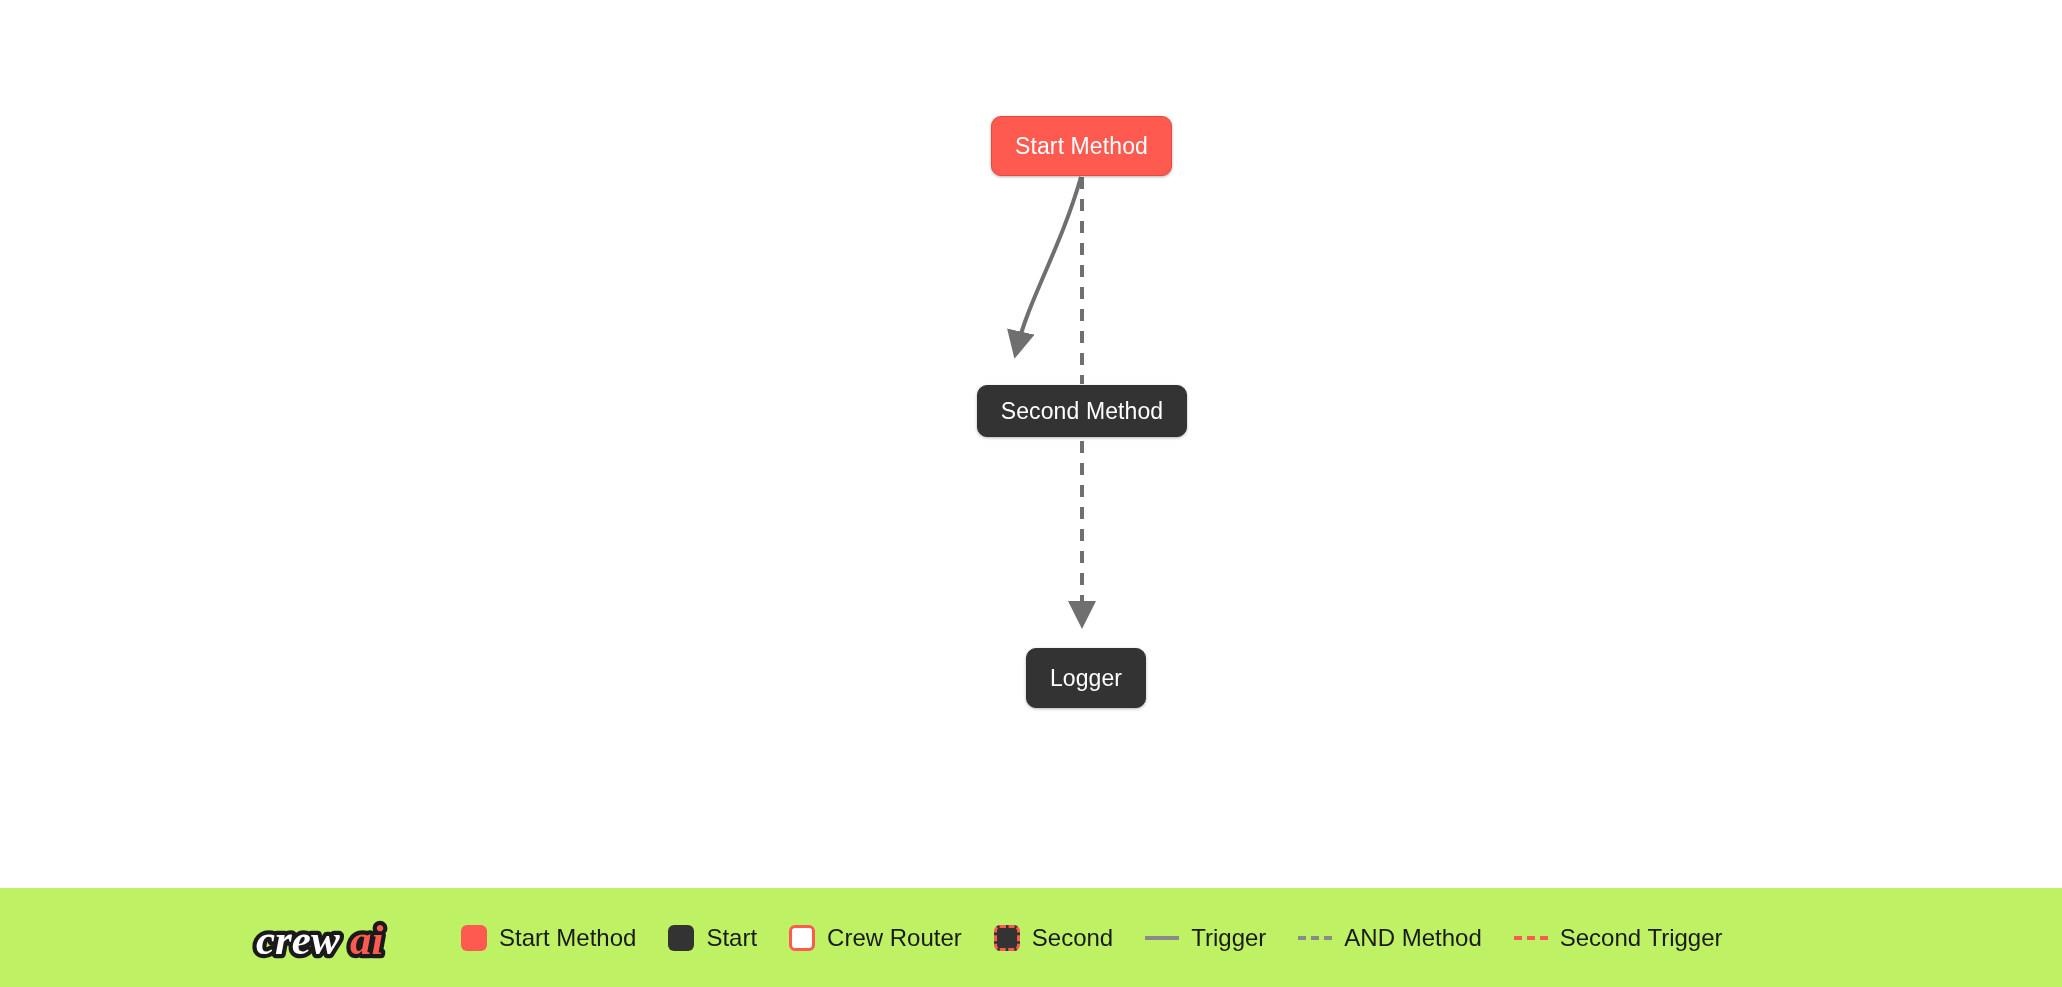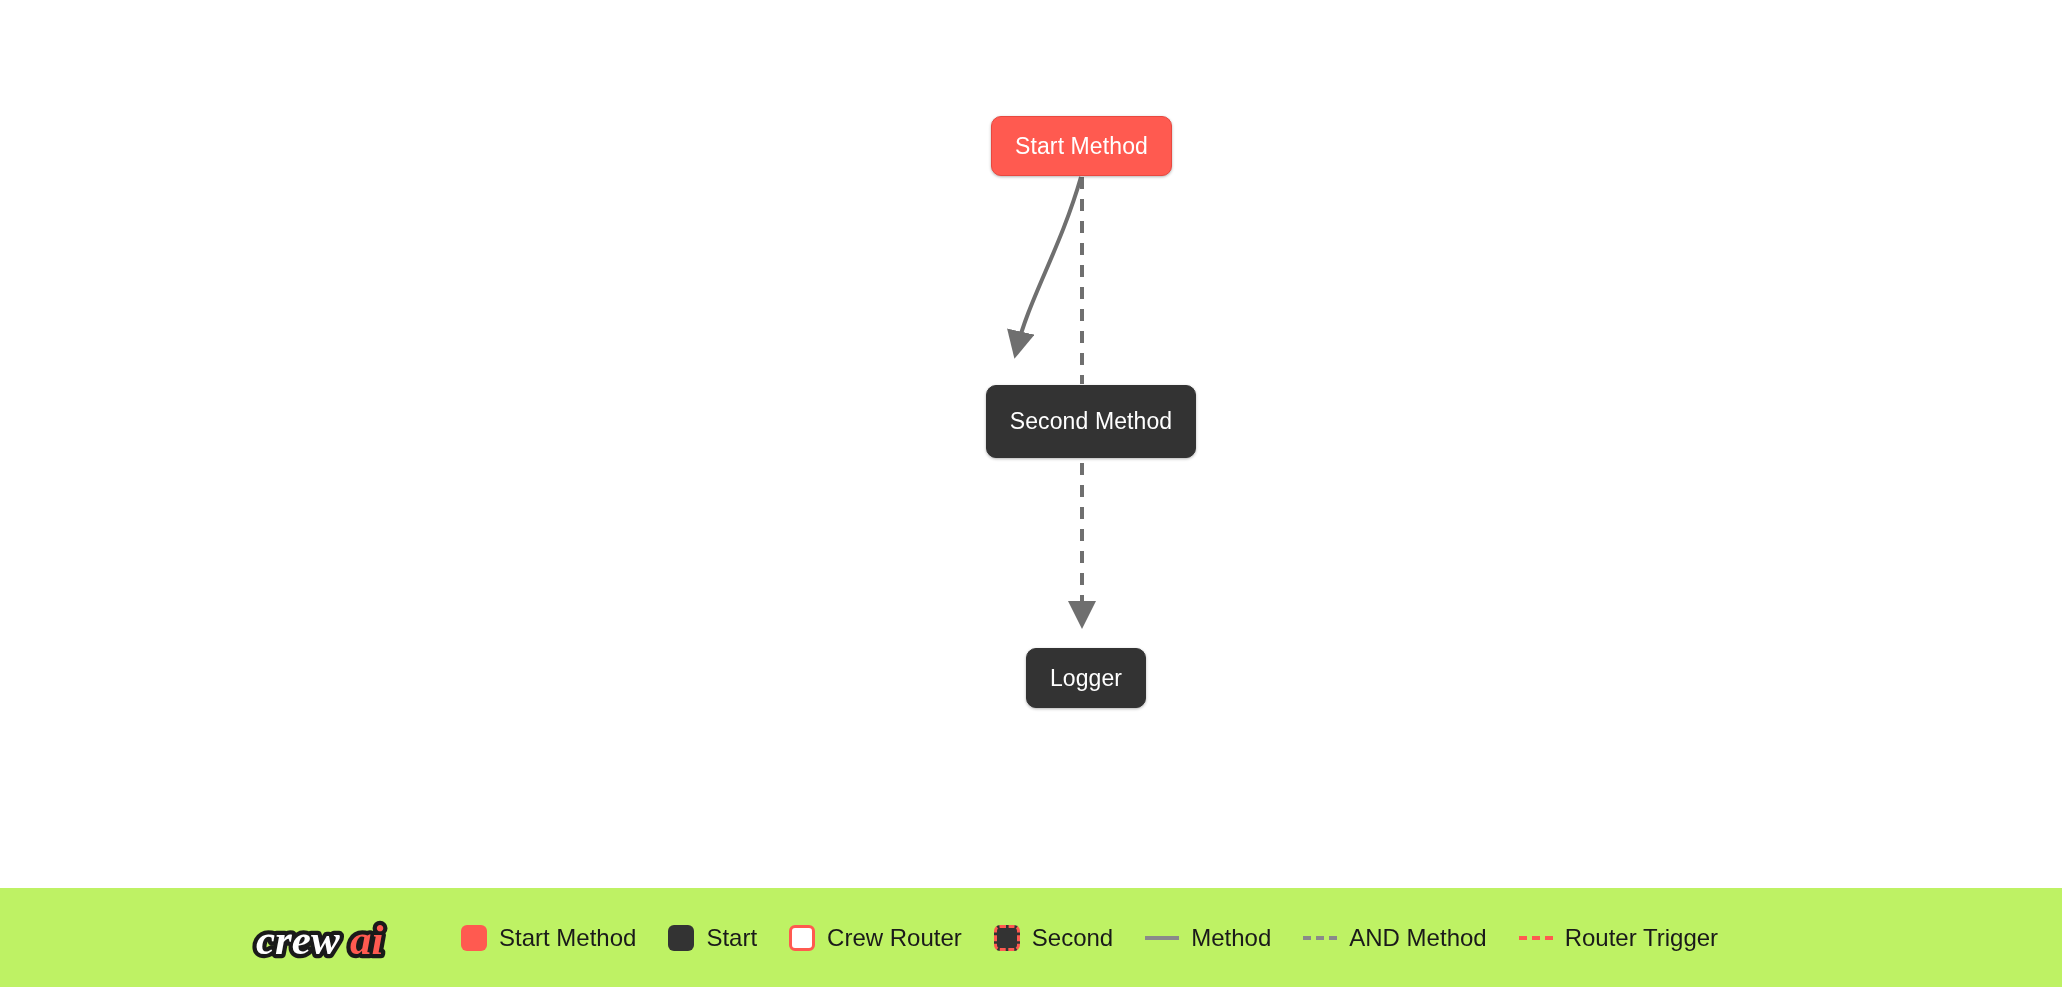--- a/index.html
+++ b/index.html
@@ -127,21 +127,21 @@
     <path d="M 1081 177 C 1060 250 1028 300 1016 352" fill="none" stroke="#6f6f6f" stroke-width="4" marker-end="url(#arrow-solid)"></path>
 
     <path d="M 1082 177 L 1082 384" fill="none" stroke="#6f6f6f" stroke-width="4" stroke-dasharray="12 10"></path>
     <path d="M 1082 441 L 1082 622" fill="none" stroke="#6f6f6f" stroke-width="4" stroke-dasharray="12 10" marker-end="url(#arrow-dashed)"></path>
   </svg>
 
   <div class="node node-start" style="left:991px; top:116px; width:181px; height:60px;">
     <span>Start Method</span>
   </div>
 
-  <div class="node node-method" style="left:977px; top:385px; width:210px; height:73px;margin-left:9px;">
+  <div class="node node-method" style="left:977px; top:385px; width:210px; height:52px;">
     <span>Second Method</span>
   </div>
 
   <div class="node node-method" style="left:1026px; top:648px; width:120px; height:60px;">
     <span>Logger</span>
   </div>
 </div>
 
 <div id="legend-bar">
 
@@ -169,25 +169,25 @@
     <span class="legend-label">Crew Router</span>
   </div>
 
   <div class="legend-item">
     <span class="swatch swatch-router"></span>
     <span class="legend-label">Second</span>
   </div>
 
   <div class="legend-item">
     <span class="line-sample line-trigger"></span>
-    <span class="legend-label">Method</span>
+    <span class="legend-label">Trigger</span>
   </div>
 
   <div class="legend-item">
     <span class="line-sample line-and"></span>
     <span class="legend-label">AND Method</span>
   </div>
 
   <div class="legend-item">
     <span class="line-sample line-router"></span>
-    <span class="legend-label">Router Trigger</span>
+    <span class="legend-label">Second Trigger</span>
   </div>
 </div>
 
 </body></html>

